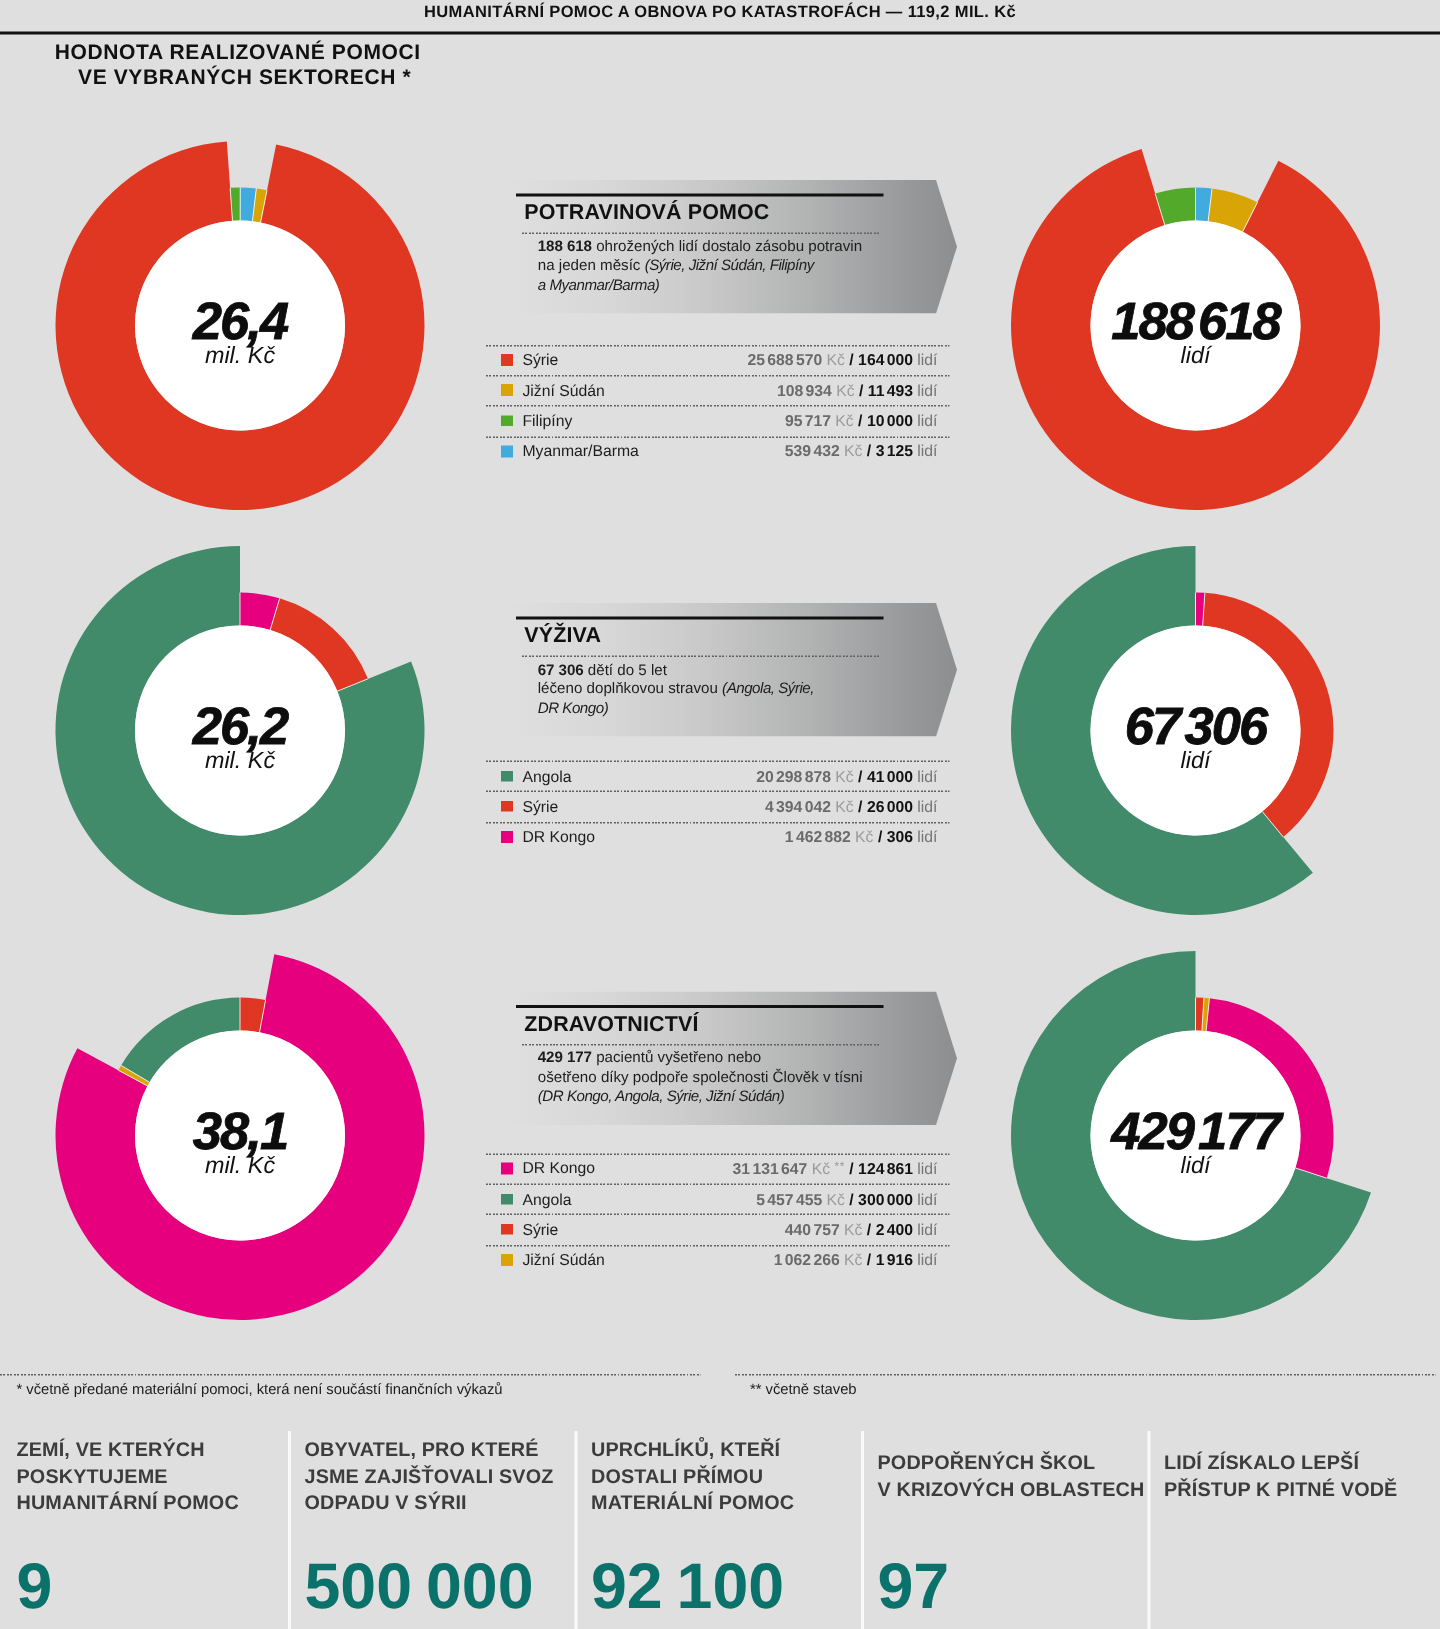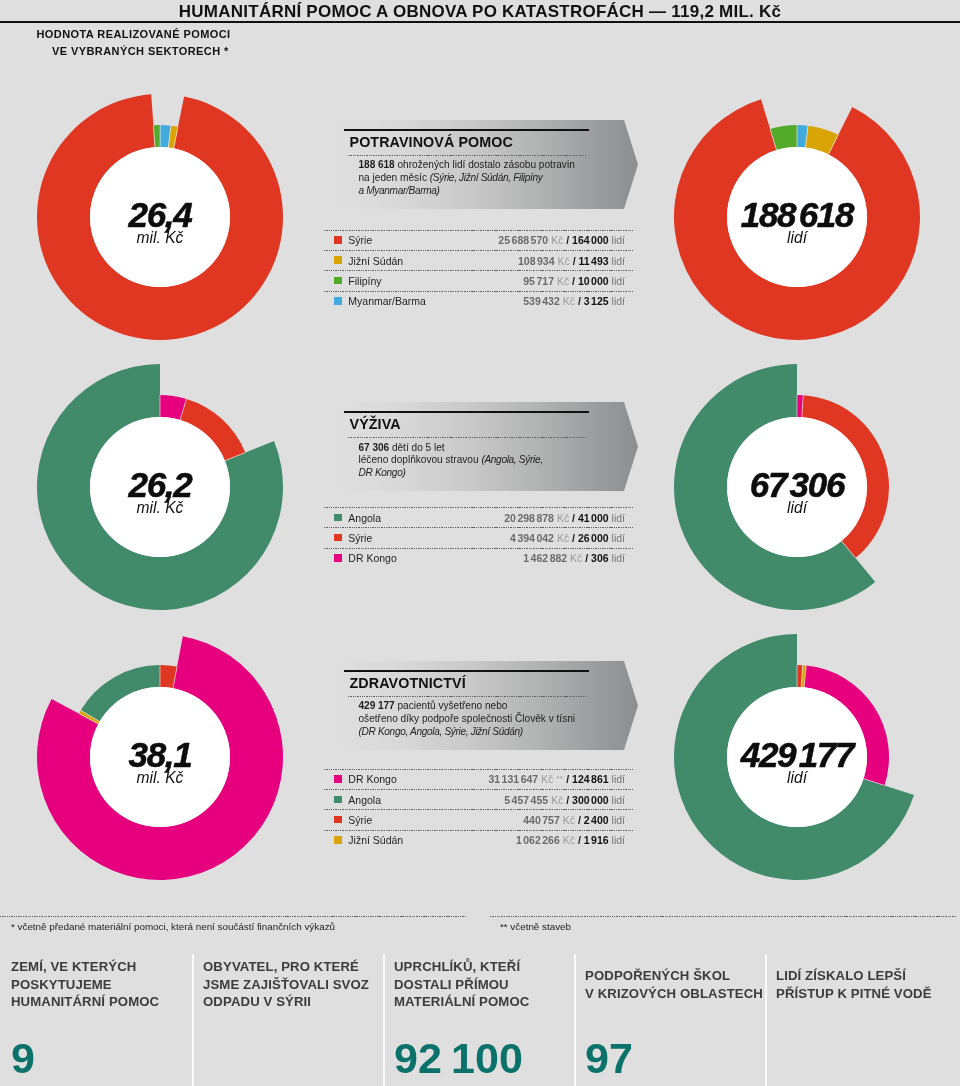--- a/index.html
+++ b/index.html
@@ -3,24 +3,24 @@
 <meta charset="utf-8">
 <style>
   html,body{margin:0;padding:0;}
   body{width:960px;height:1086px;background:#dfdfdf;
        font-family:"Liberation Sans",sans-serif;overflow:hidden;
        -webkit-font-smoothing:antialiased;}
   .page{position:relative;width:960px;height:1086px;will-change:transform;}
   .abs{position:absolute;}
 
   
-  #hdr-title{left:0;top:1.5px;width:960px;text-align:center;font-size:17px;font-weight:bold;
+  #hdr-title{left:0;top:1.5px;width:960px;text-align:center;font-size:11px;font-weight:bold;
              letter-spacing:.24px;color:#111;}
   #hdr-rule{left:0;top:21px;width:960px;height:1.5px;background:#111;}
-  #hdr-left{left:36.5px;top:26px;font-size:11px;font-weight:bold;line-height:17px;color:#111;
+  #hdr-left{left:36.5px;top:26px;font-size:14px;font-weight:bold;line-height:17px;color:#111;
             letter-spacing:.42px;}
   #hdr-left .l2{padding-left:15.5px;}
   #hdr-right{left:0;top:26px;width:868px;text-align:right;font-size:14px;font-weight:bold;color:#111;
              letter-spacing:.42px;}
 
   
   .banner{position:absolute;}
   .banner .shape{position:absolute;left:0;top:0;}
   .banner .rule{position:absolute;height:2px;background:#111;}
   .banner .dots{position:absolute;height:1px;}
@@ -321,20 +321,21 @@
         </div>
         <div class="num" style="left: 11px; top: 86.5px;">9</div>
       </div>
       <div class="fcell" style="left: 192px; width: 191px;">
         <div class="sep"></div>
         <div class="cap" style="">
           <div>OBYVATEL, PRO KTERÉ</div>
           <div>JSME ZAJIŠŤOVALI SVOZ</div>
           <div>ODPADU V SÝRII</div>
         </div>
+        <div class="num" style="left: 11px; top: 86.5px;">500 000</div>
       </div>
       <div class="fcell" style="left: 383px; width: 191px;">
         <div class="sep"></div>
         <div class="cap" style="">
           <div>UPRCHLÍKŮ, KTEŘÍ</div>
           <div>DOSTALI PŘÍMOU</div>
           <div>MATERIÁLNÍ POMOC</div>
         </div>
         <div class="num" style="left: 11px; top: 86.5px;">92 100</div>
       </div>

